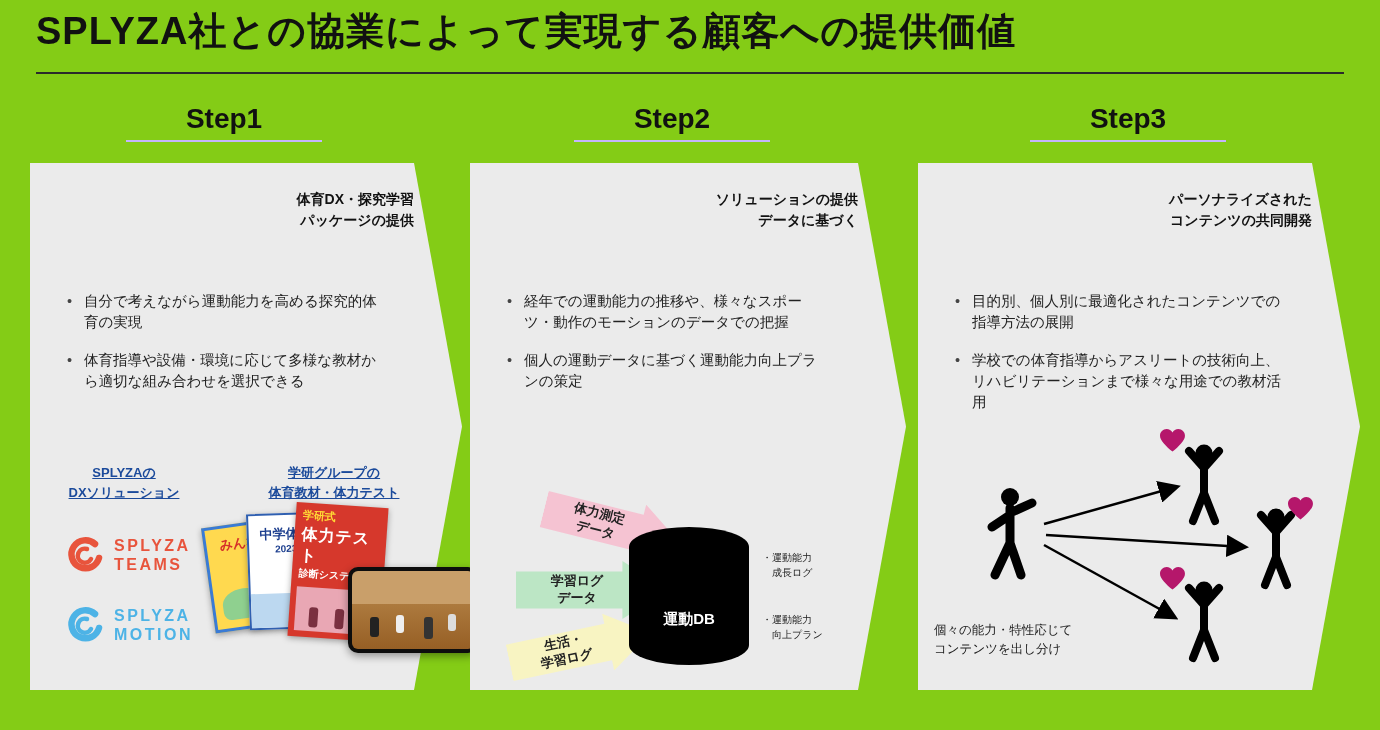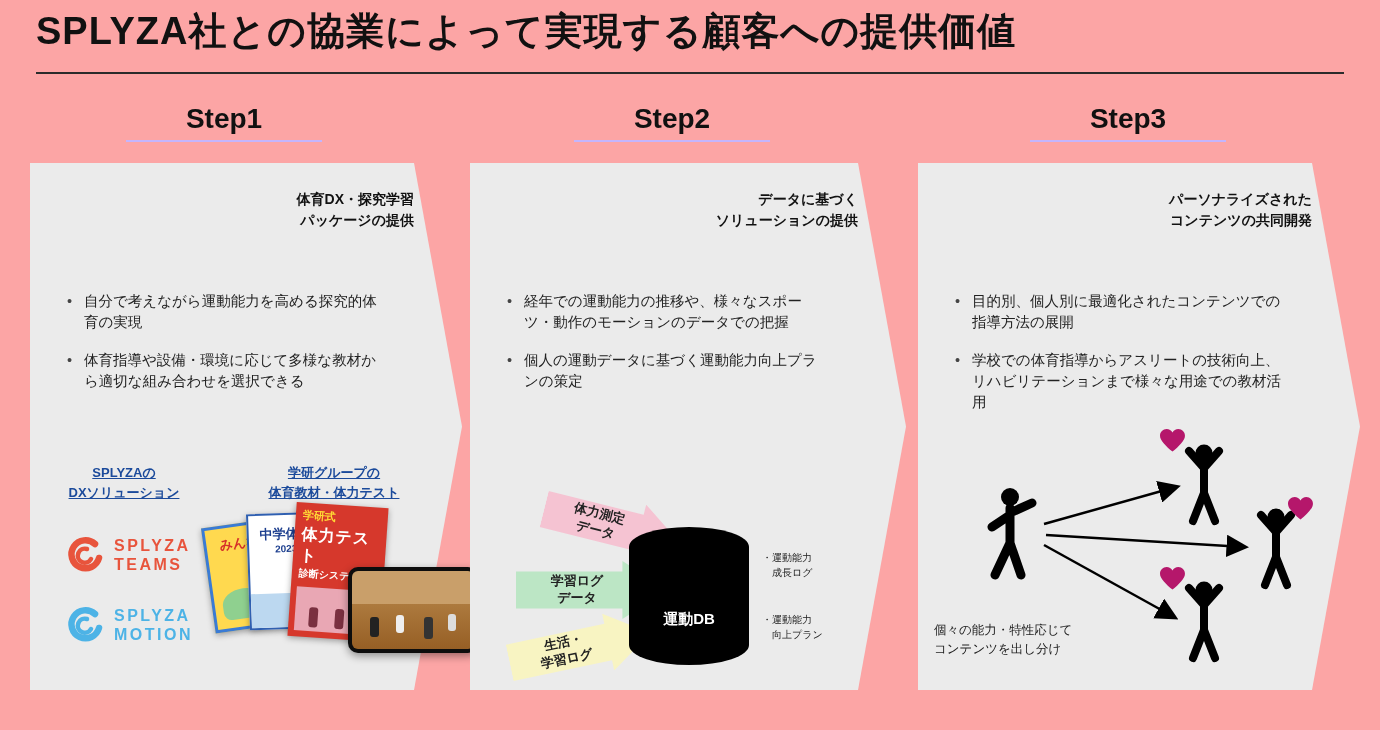--- a/index.html
+++ b/index.html
@@ -1,18 +1,18 @@
 <!DOCTYPE html>
 <html><head>
 <meta charset="utf-8">
 <style>
   html,body{margin:0;padding:0;background:#fff;}
   body{width:1380px;height:730px;position:relative;overflow:hidden;
        font-family:"Liberation Sans","DejaVu Sans",sans-serif;color:#111;}
-  .slide{position:absolute;inset:0;background:#fca5a5;}
+  .slide{position:absolute;inset:0;background:#84cc16;}
 
   .title{position:absolute;left:36px;top:6px;font-size:38px;font-weight:800;
          letter-spacing:1px;white-space:nowrap;}
   .title-rule{position:absolute;left:36px;top:72px;width:1308px;height:2px;background:#2b2b2b;}
 
   .step-label{position:absolute;top:103px;width:196px;text-align:center;
               font-size:28px;font-weight:800;padding-bottom:5px;border-bottom:2px solid #c4b5fd;}
   .step1-label{left:126px;} .step2-label{left:574px;} .step3-label{left:1030px;}
 
   .panel{position:absolute;top:163px;height:527px;background:#ebebeb;
@@ -171,22 +171,22 @@
         <i class="pl1"></i>
           <i class="pl2"></i>
           <i class="pl3"></i>
           <i class="pl4"></i>
       </div>
     </div>
   </div>
 
   <section class="panel panel2">
     <div class="panel-heading">
+      <div>ソリューションの提供</div>
       <div>データに基づく</div>
-      <div>ソリューションの提供</div>
     </div>
     <ul class="bullets">
       <li><span>経年での運動能力の推移や、様々なスポーツ・動作のモーションのデータでの把握</span></li>
       <li><span>個人の運動データに基づく運動能力向上プランの策定</span></li>
     </ul>
 
     <div class="flow-arrow arrow-pink">体力測定
 データ</div>
     <div class="flow-arrow arrow-green">学習ログ
 データ</div>

